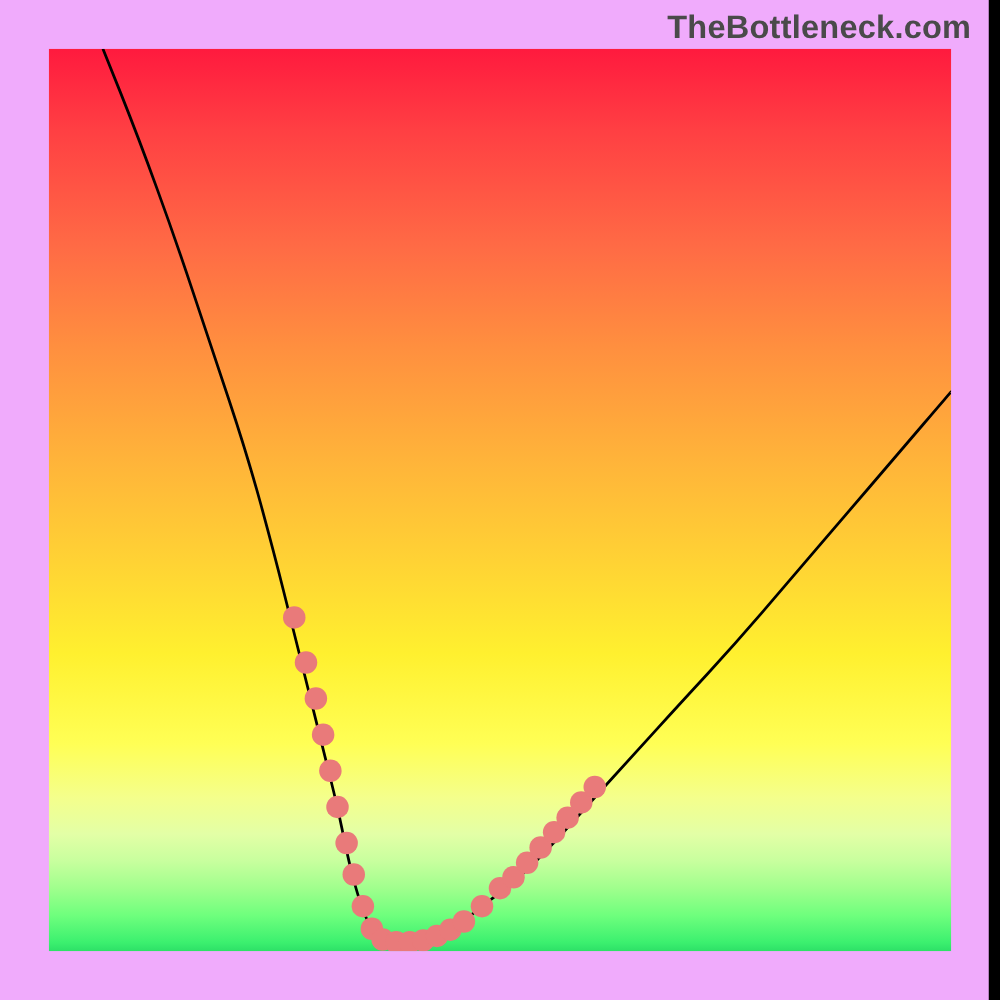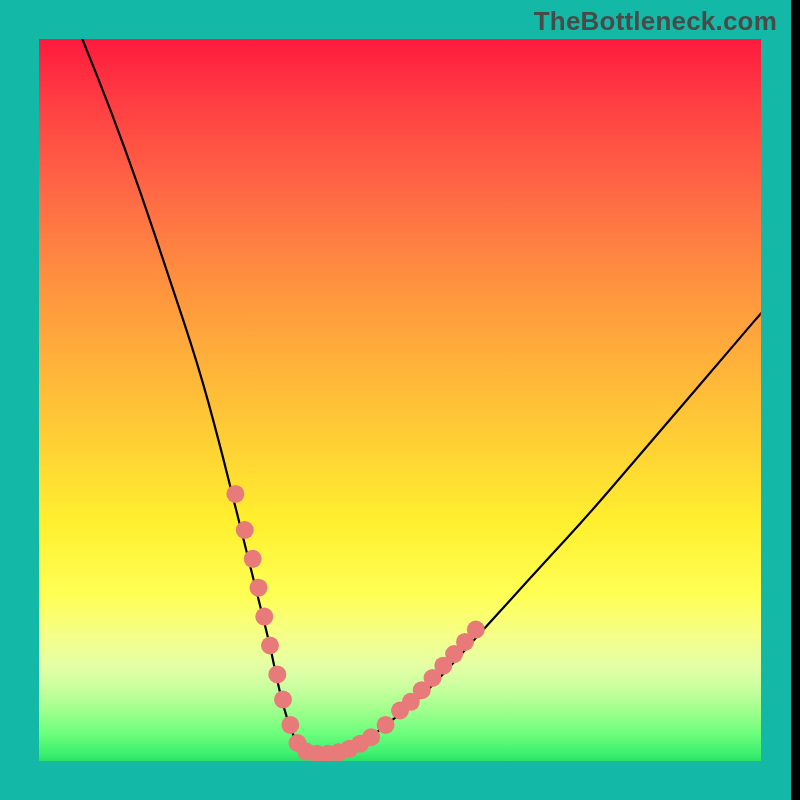--- a/index.html
+++ b/index.html
@@ -7,21 +7,21 @@
     padding: 0;
     width: 800px;
     height: 800px;
     background: #000;
     overflow: hidden;
   }
   .container {
     position: relative;
     width: 791px;
     height: 800px;
-    background: #14b8a6;
+    background: #f0abfc;
   }
   .watermark {
     position: absolute;
     top: 6px;
     right: 14px;
     font-family: Arial, Helvetica, sans-serif;
     font-size: 26px;
     font-weight: 600;
     color: #4a4a4a;
     letter-spacing: 0.2px;

